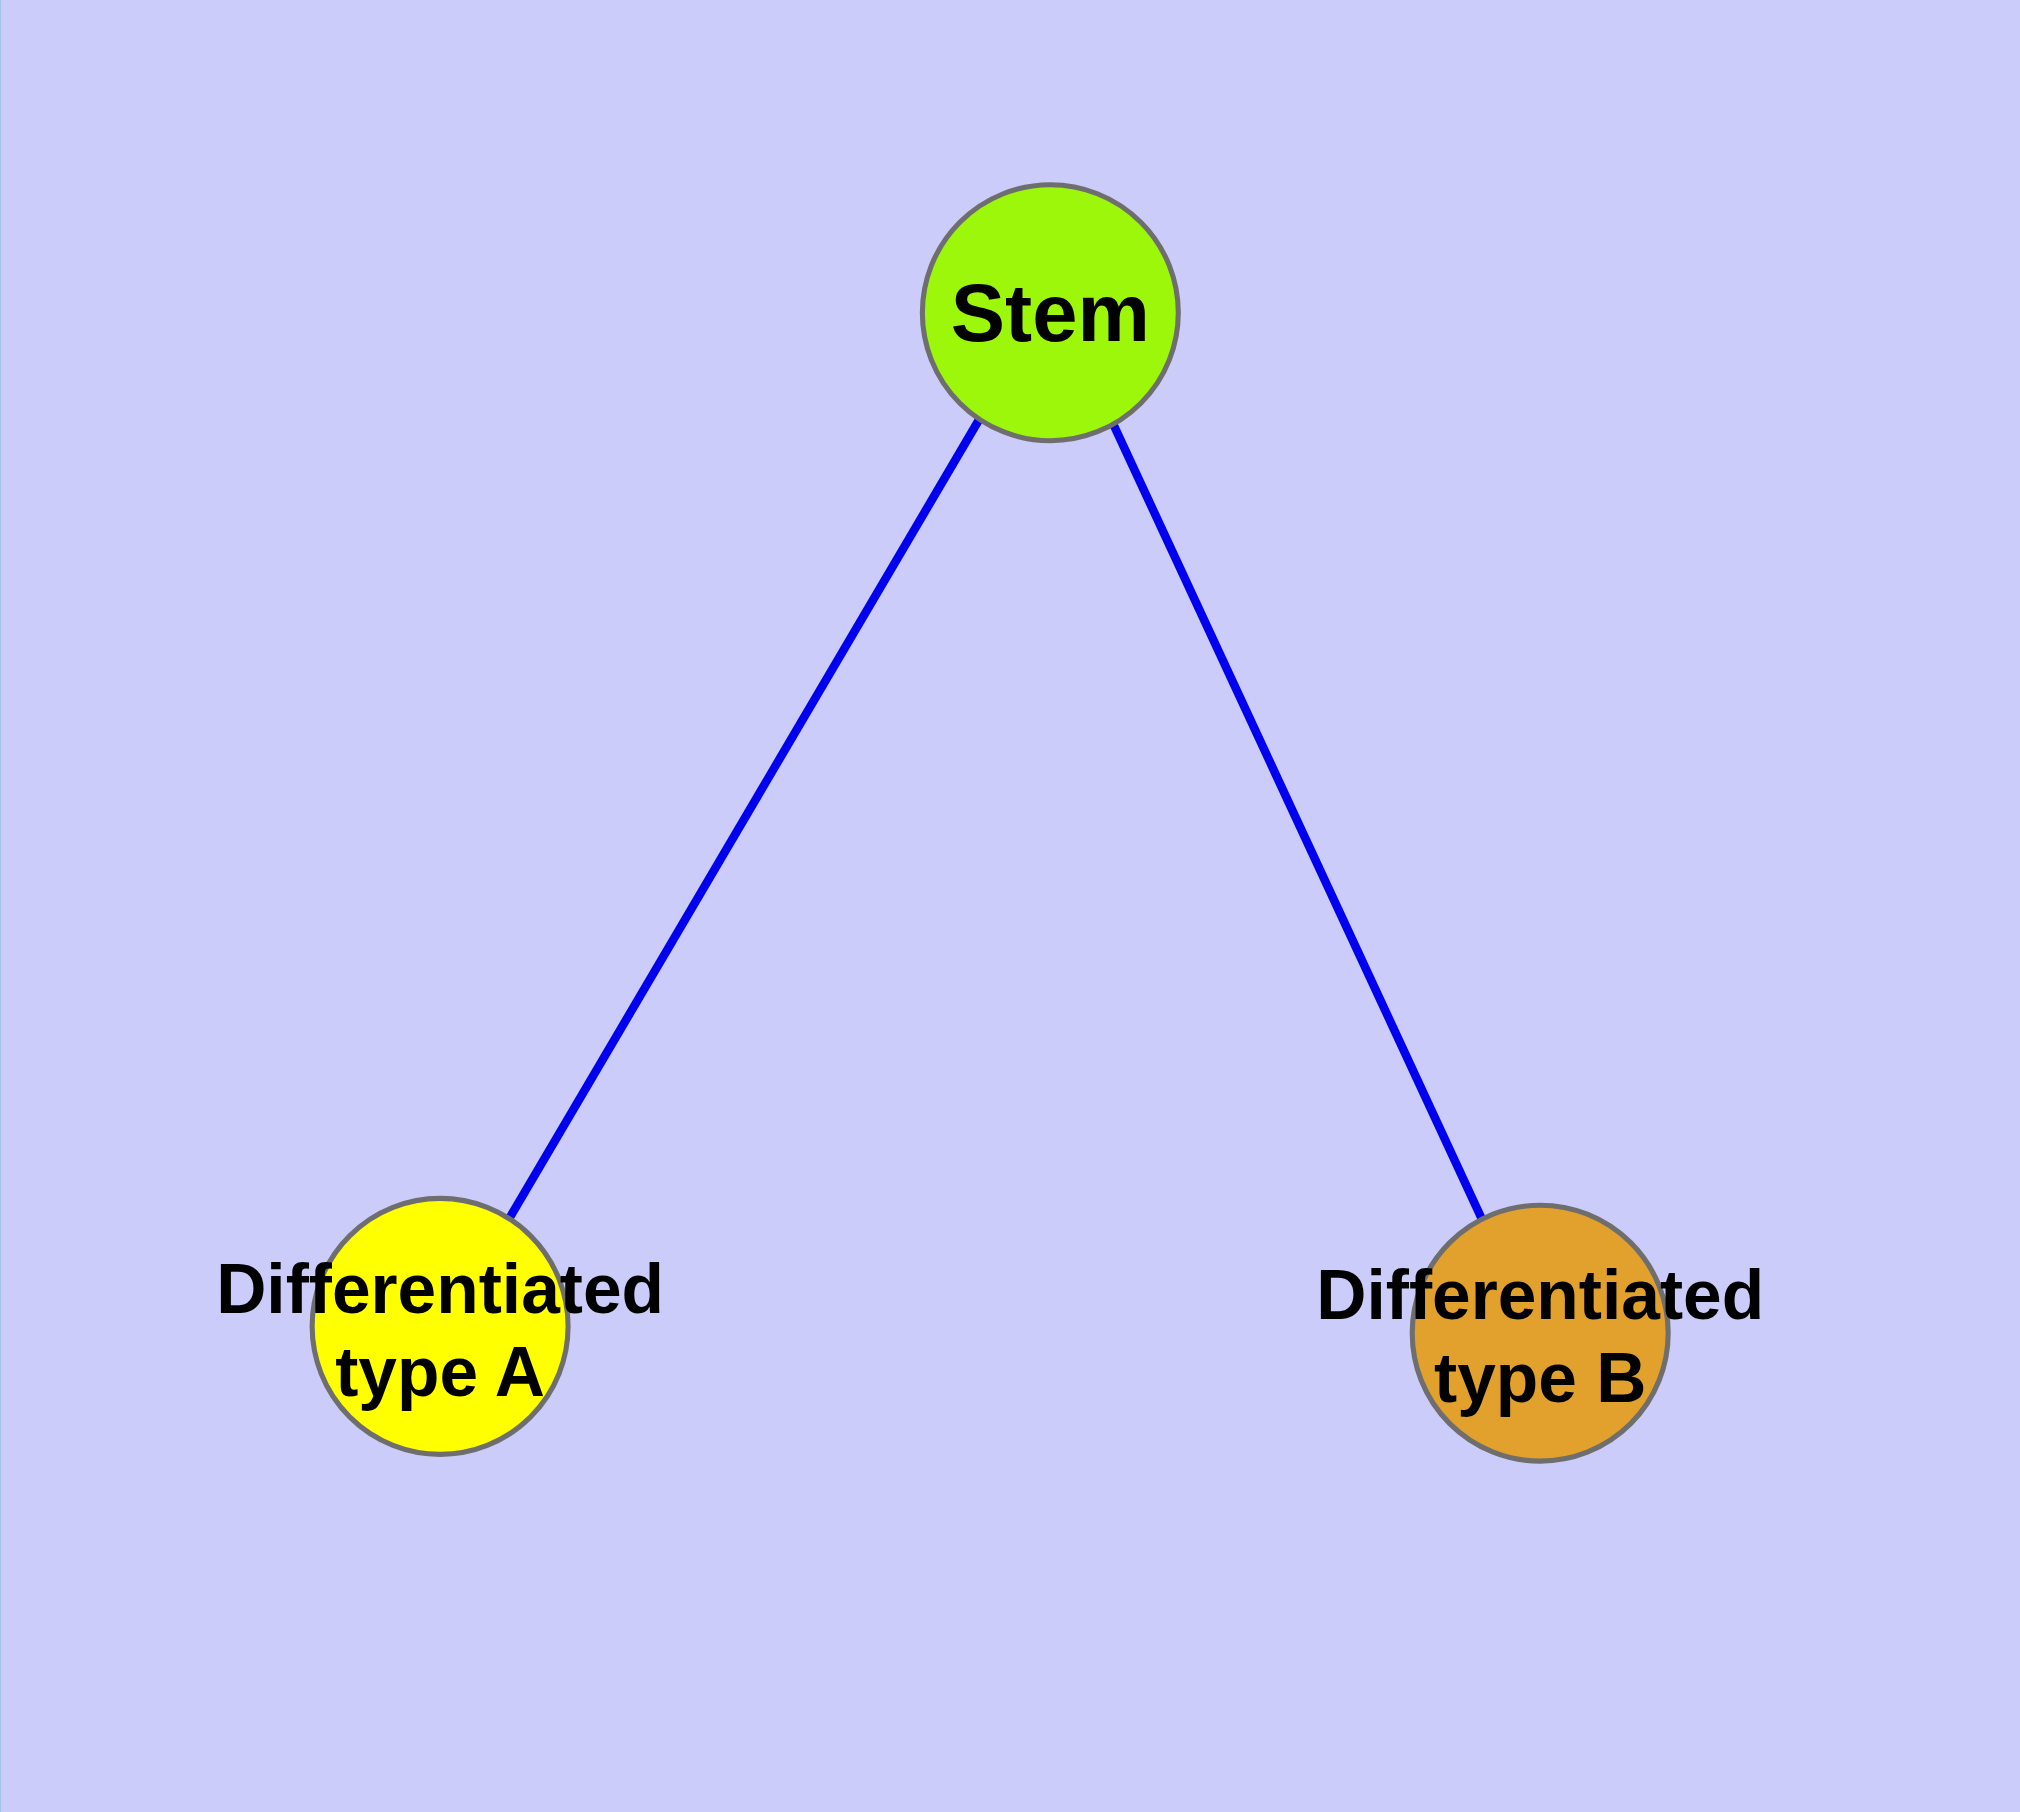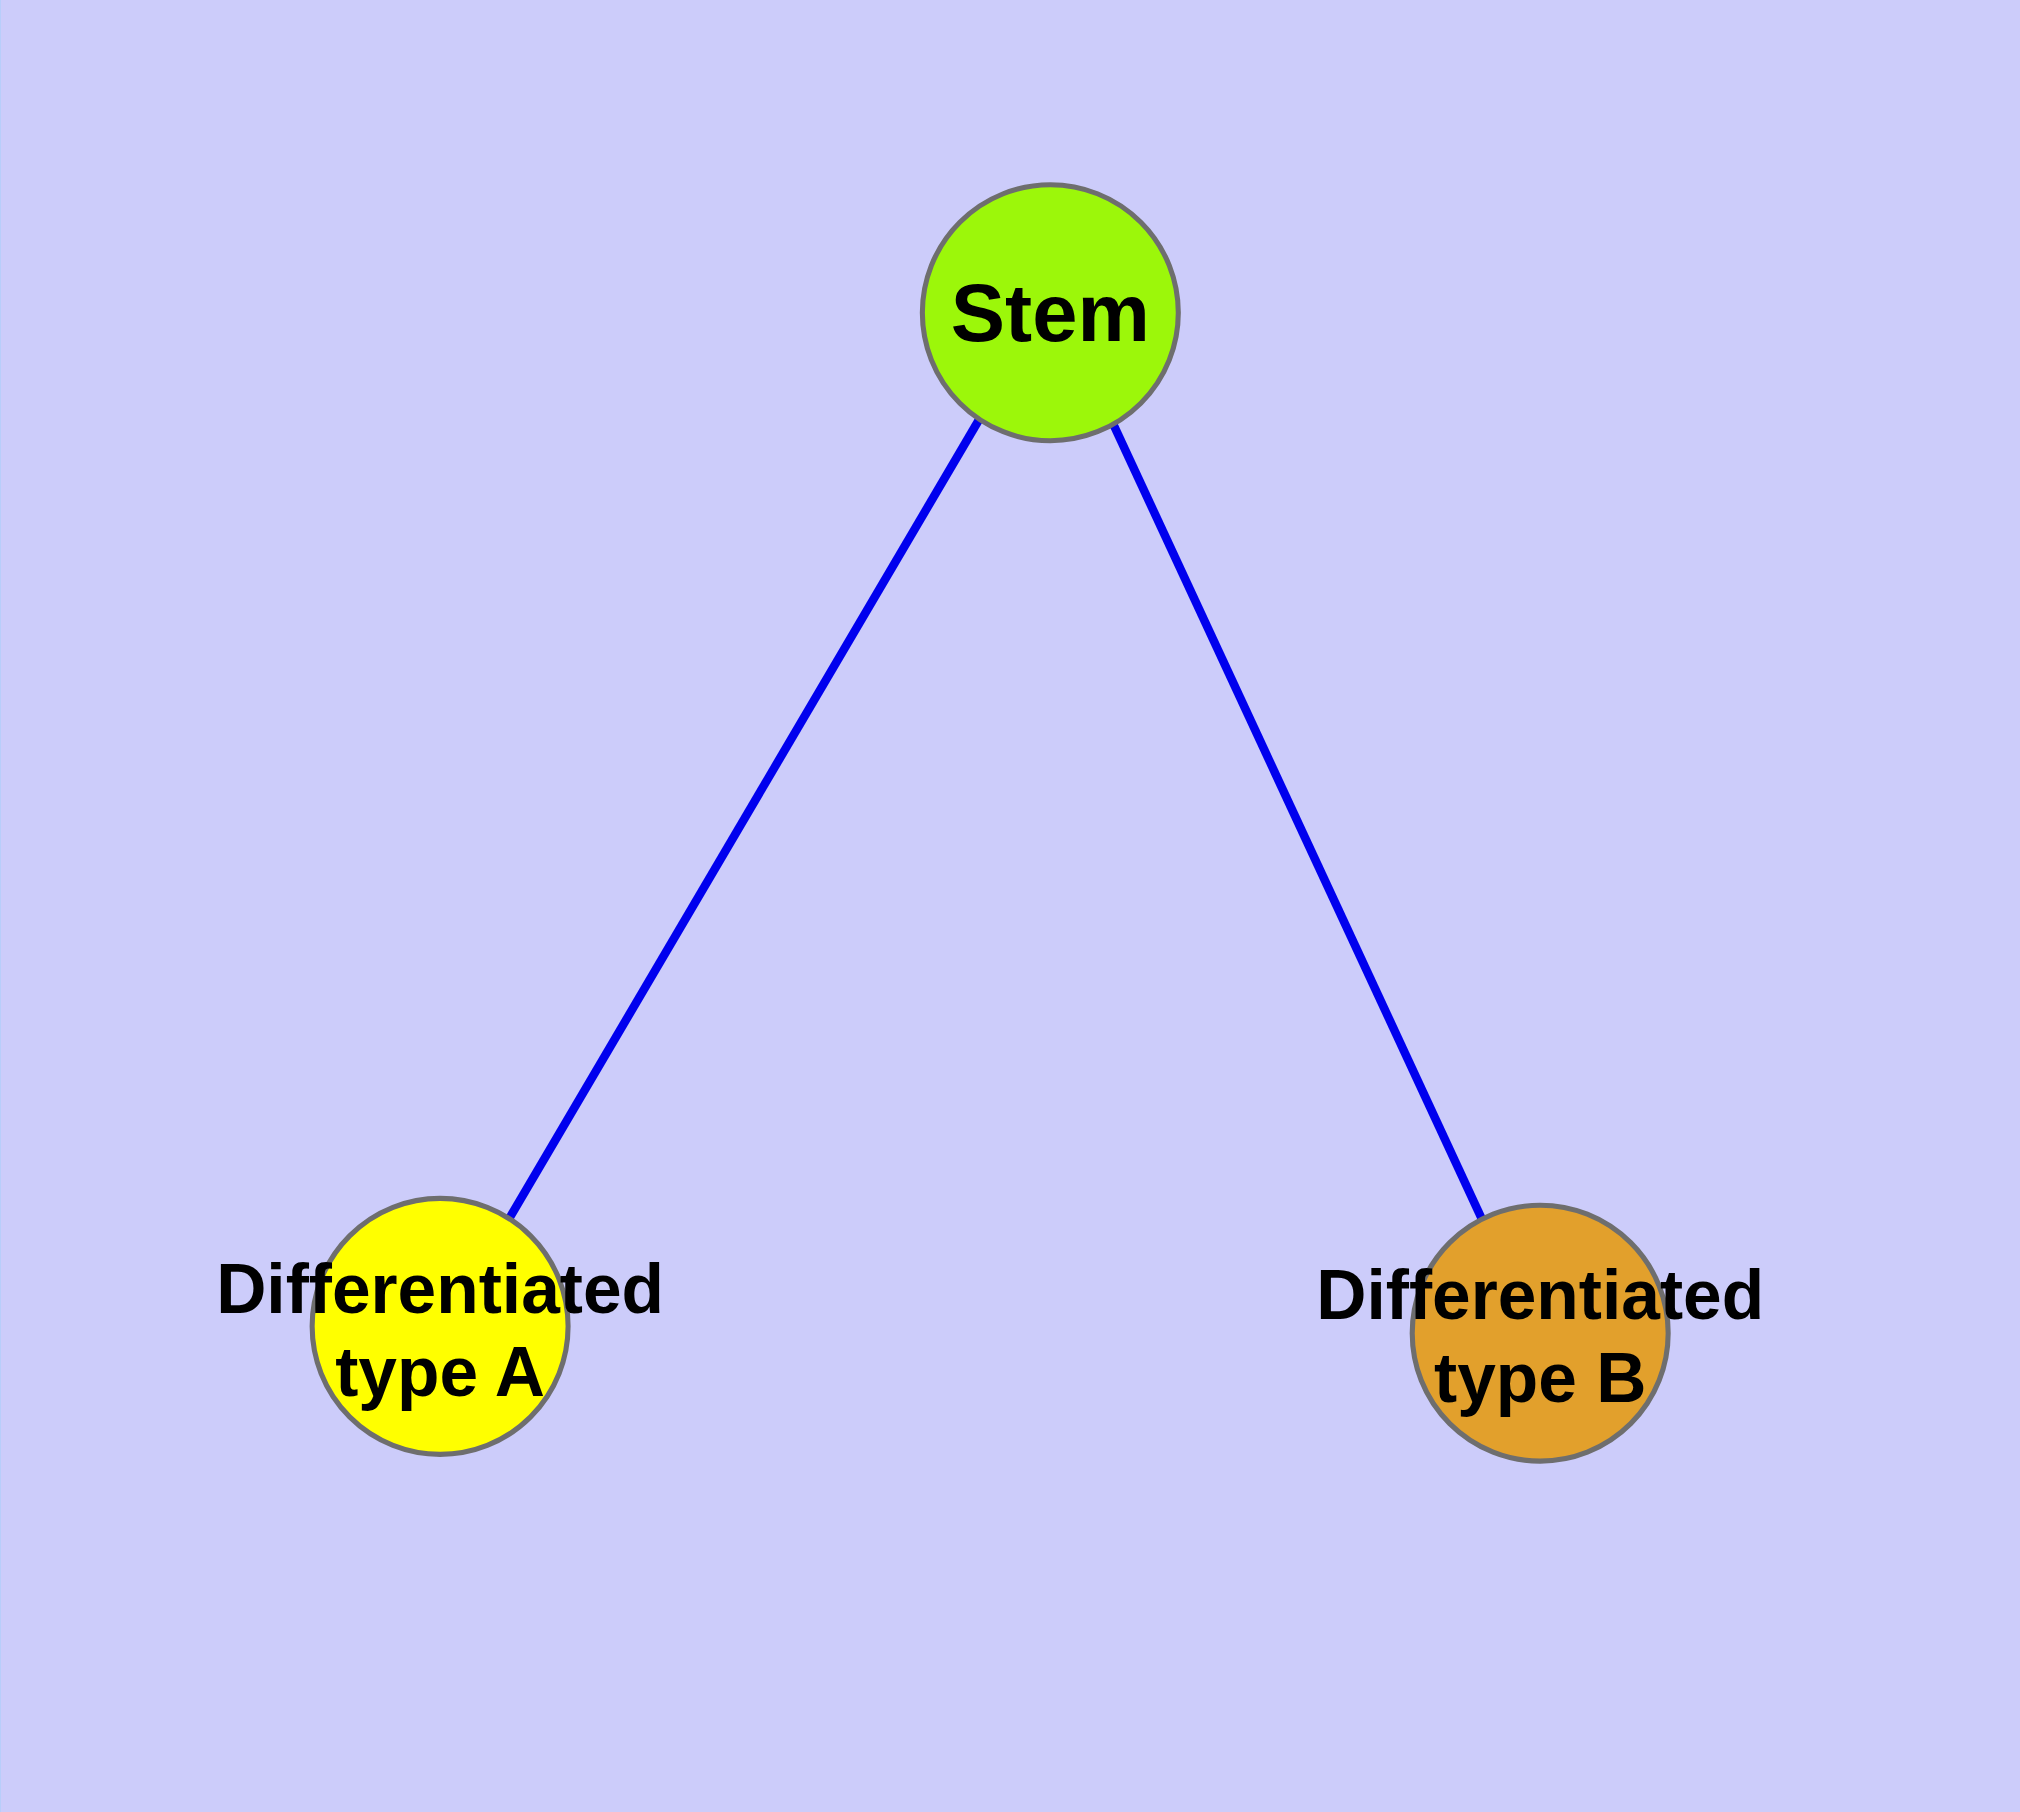--- a/index.html
+++ b/index.html
@@ -4,21 +4,21 @@
 <style>
   html, body {
     margin: 0;
     padding: 0;
     background: #ccccfa;
   }
   #canvas {
     position: relative;
     width: 2021px;
     height: 1812px;
-    background: #7dd3fc;
+    background: #14b8a6;
     overflow: hidden;
     font-family: "Liberation Sans", sans-serif;
   }
   #graph-svg {
     position: absolute;
     left: 0;
     top: 0;
     width: 2021px;
     height: 1812px;
   }

